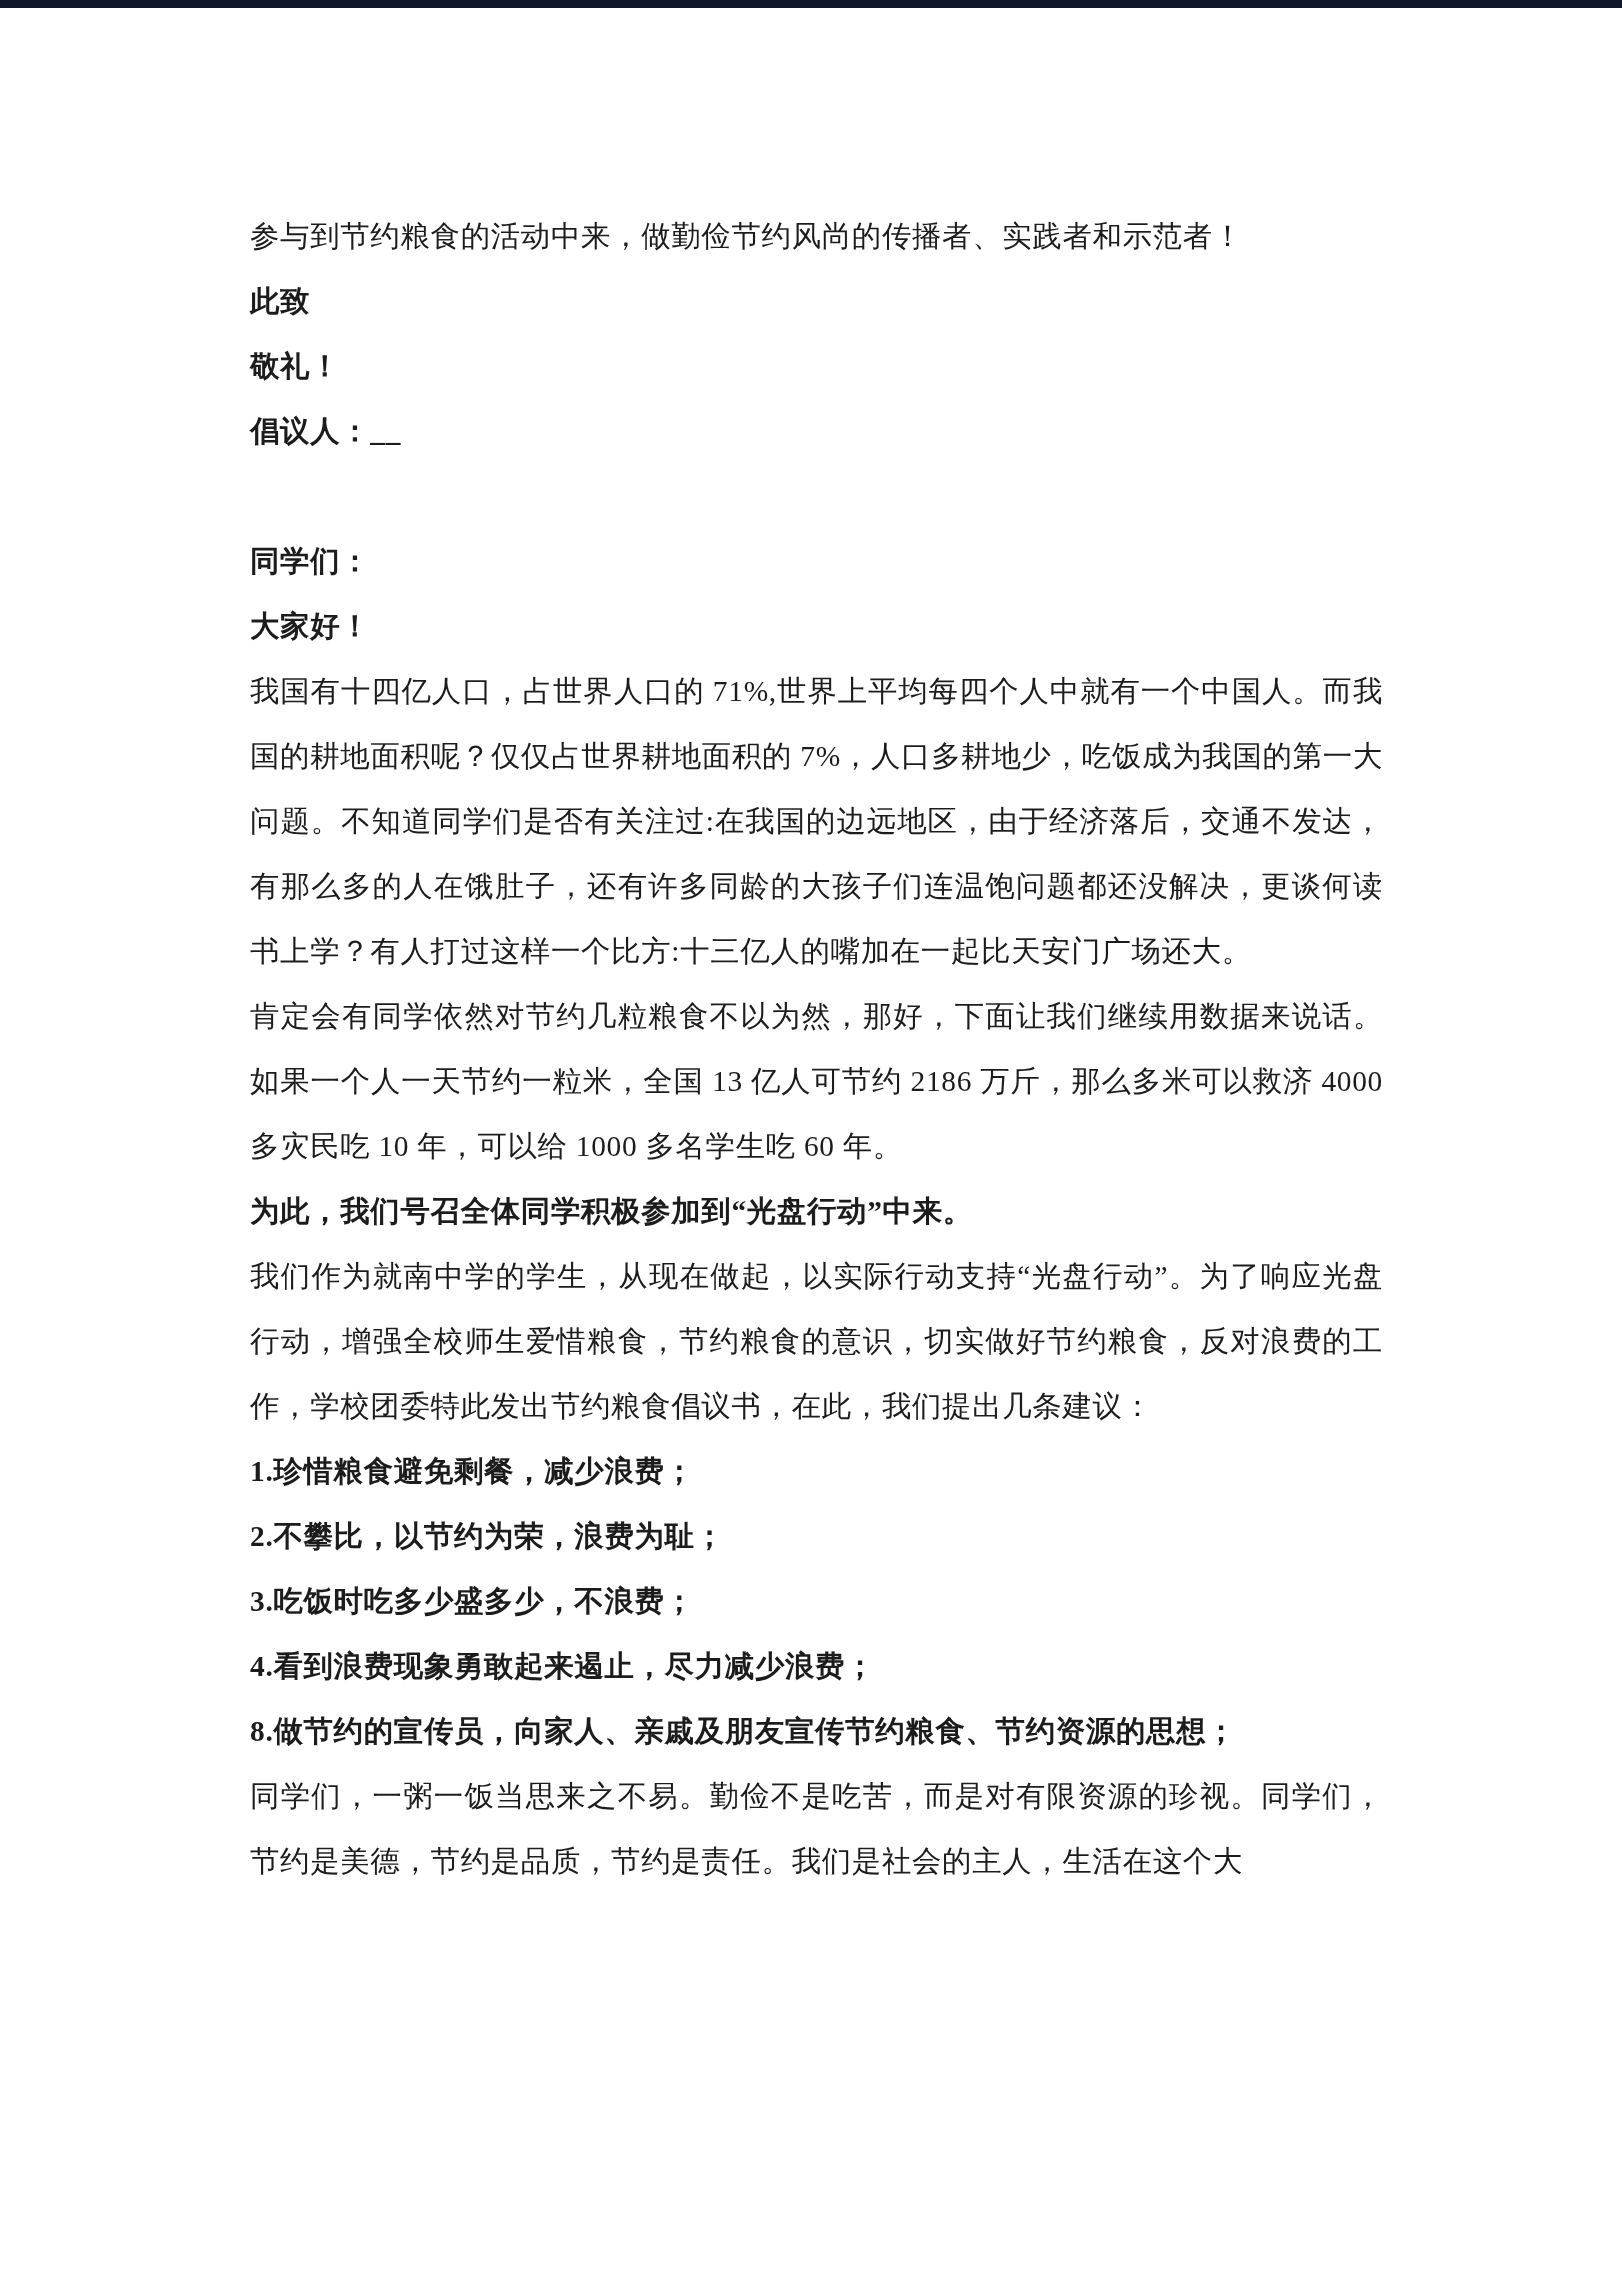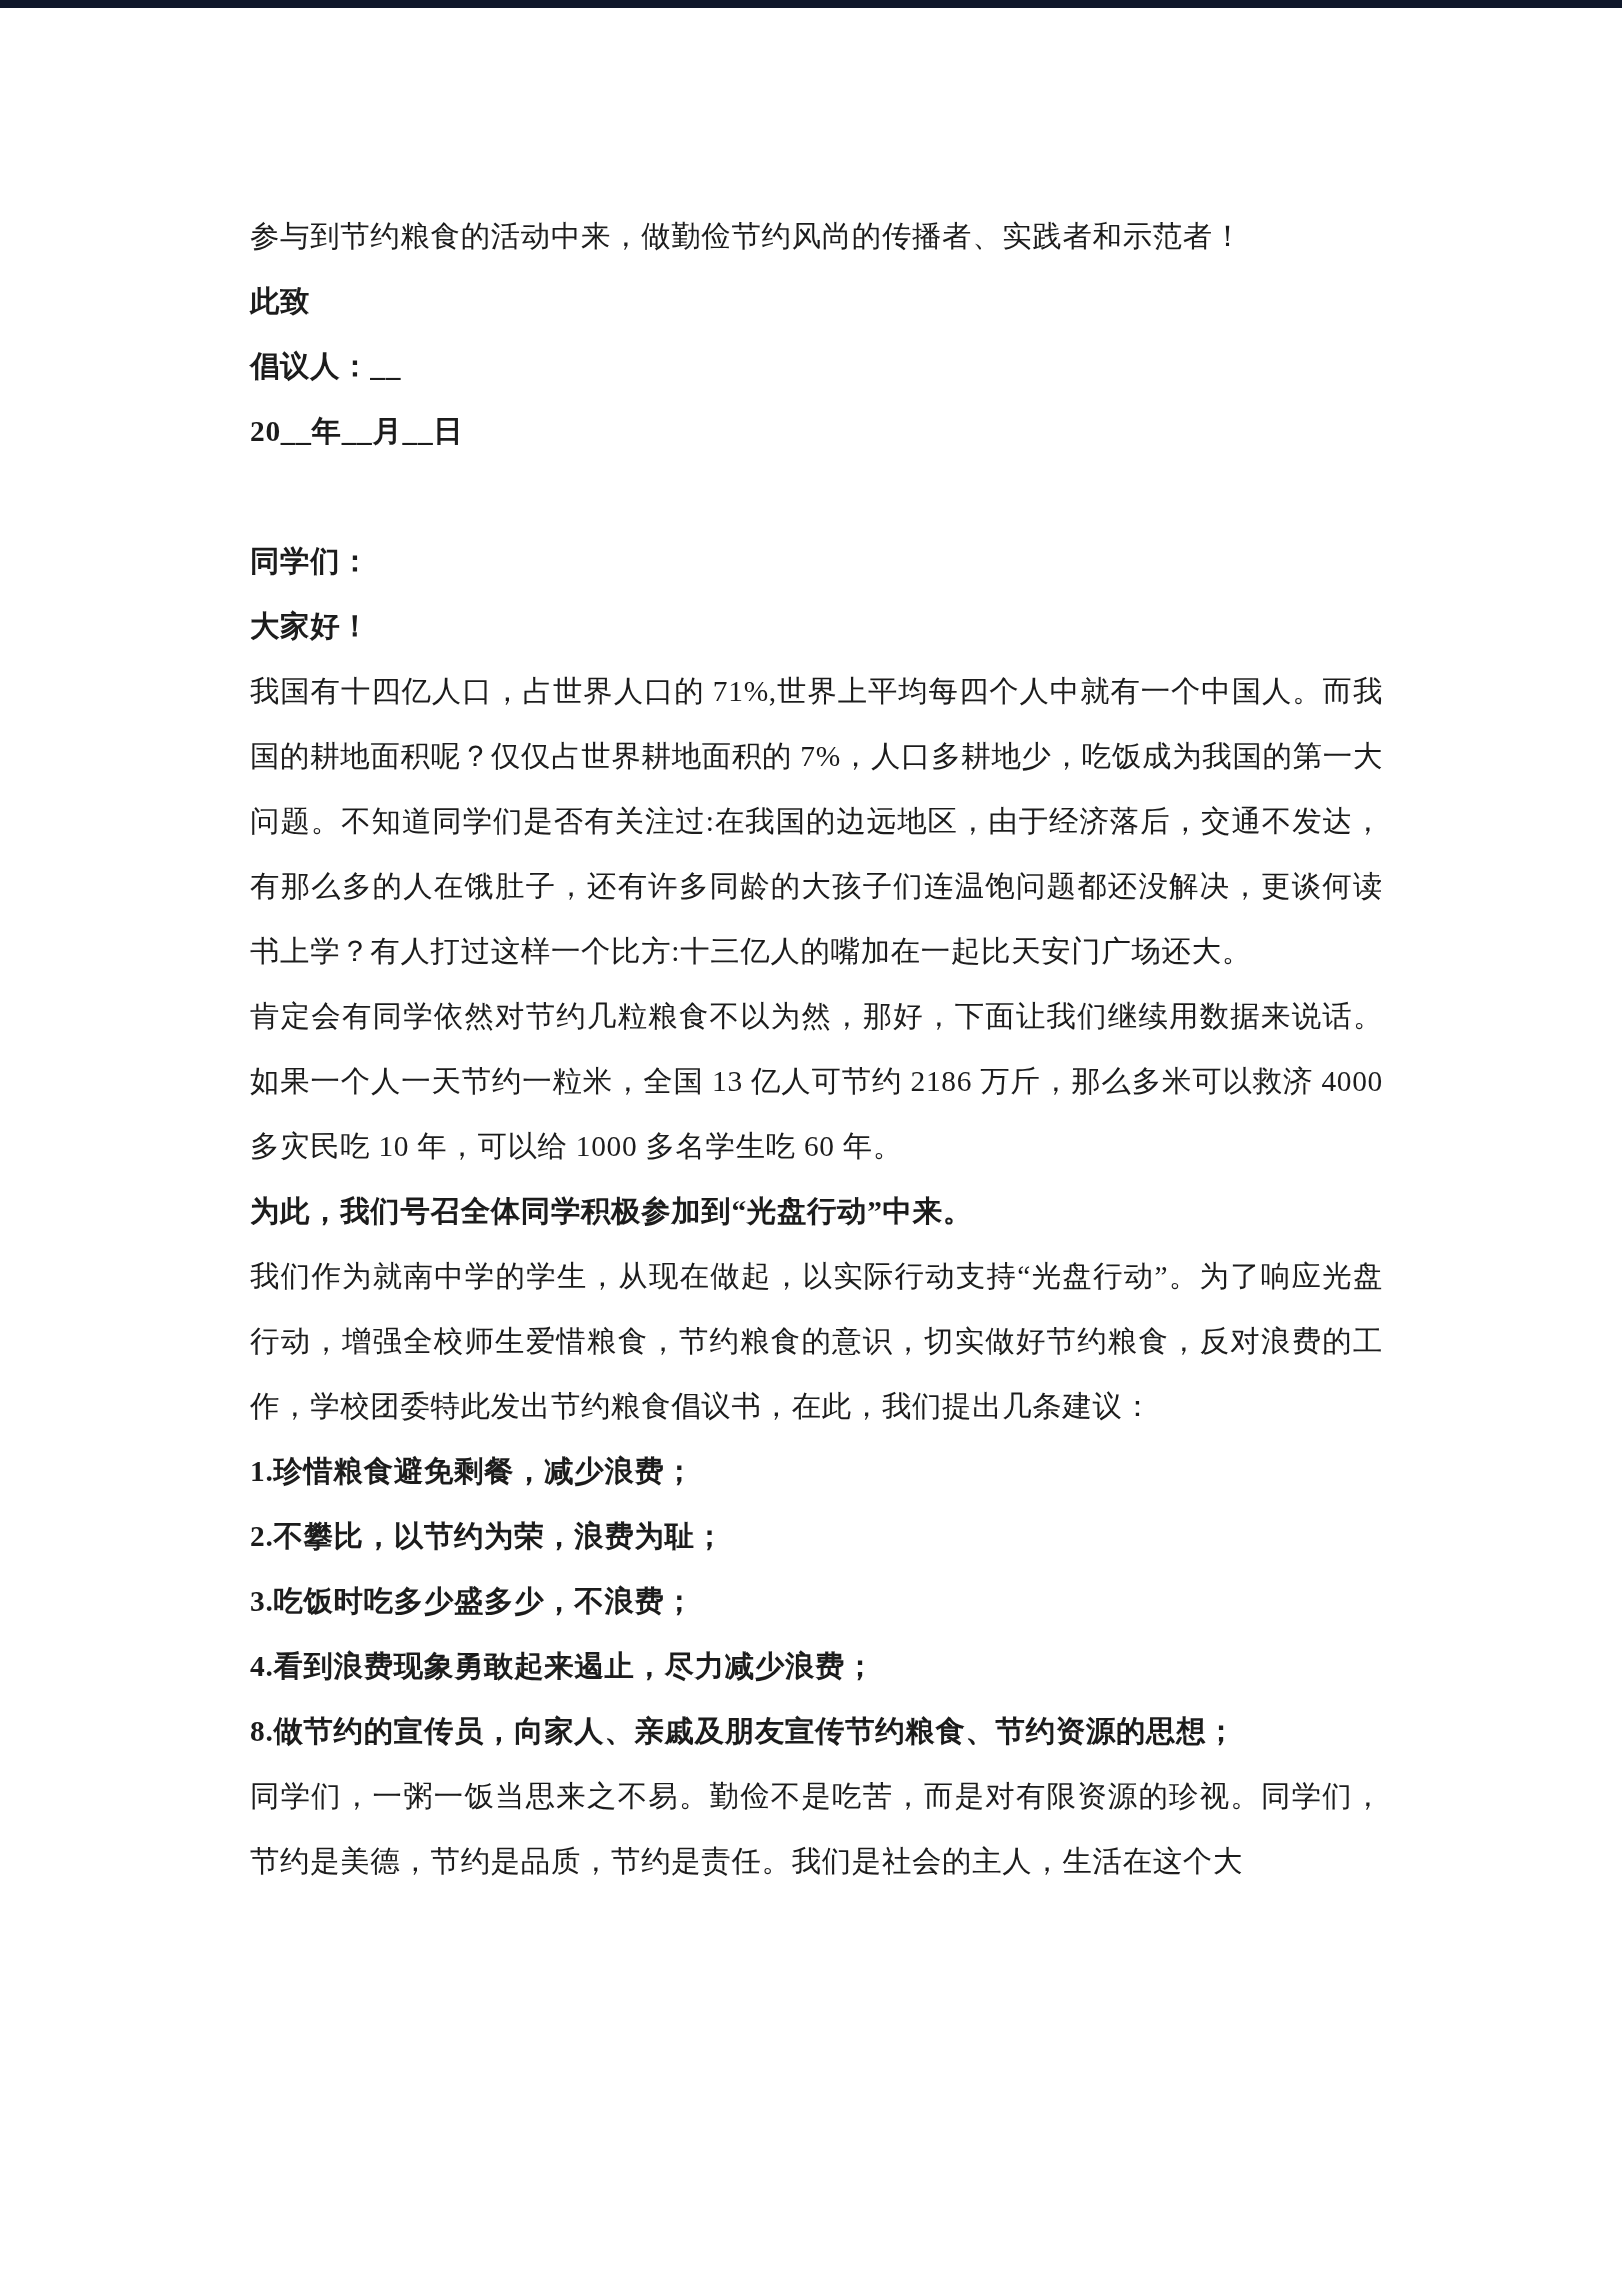--- a/index.html
+++ b/index.html
@@ -35,22 +35,22 @@
   .gap-before {
     margin-top: 65px;
   }
 </style>
 </head>
 <body>
 
 <div class="page">
   <p class="para">参与到节约粮食的活动中来，做勤俭节约风尚的传播者、实践者和示范者！</p>
   <p class="para no-justify">此致</p>
+  <p class="para no-justify">敬礼！</p>
   <p class="para no-justify">倡议人：__</p>
-  <p class="para no-justify">20__年__月__日</p>
 
   <p class="para no-justify gap-before">同学们：</p>
   <p class="para no-justify">大家好！</p>
 
   <p class="para">我国有十四亿人口，占世界人口的 71%,世界上平均每四个人中就有一个中国人。而我国的耕地面积呢？仅仅占世界耕地面积的 7%，人口多耕地少，吃饭成为我国的第一大问题。不知道同学们是否有关注过:在我国的边远地区，由于经济落后，交通不发达，有那么多的人在饿肚子，还有许多同龄的大孩子们连温饱问题都还没解决，更谈何读书上学？有人打过这样一个比方:十三亿人的嘴加在一起比天安门广场还大。</p>
   <p class="para">肯定会有同学依然对节约几粒粮食不以为然，那好，下面让我们继续用数据来说话。如果一个人一天节约一粒米，全国 13 亿人可节约 2186 万斤，那么多米可以救济 4000 多灾民吃 10 年，可以给 1000 多名学生吃 60 年。</p>
   <p class="para no-justify">为此，我们号召全体同学积极参加到“光盘行动”中来。</p>
   <p class="para">我们作为就南中学的学生，从现在做起，以实际行动支持“光盘行动”。为了响应光盘行动，增强全校师生爱惜粮食，节约粮食的意识，切实做好节约粮食，反对浪费的工作，学校团委特此发出节约粮食倡议书，在此，我们提出几条建议：</p>
 
   <p class="para no-justify">1.珍惜粮食避免剩餐，减少浪费；</p>

